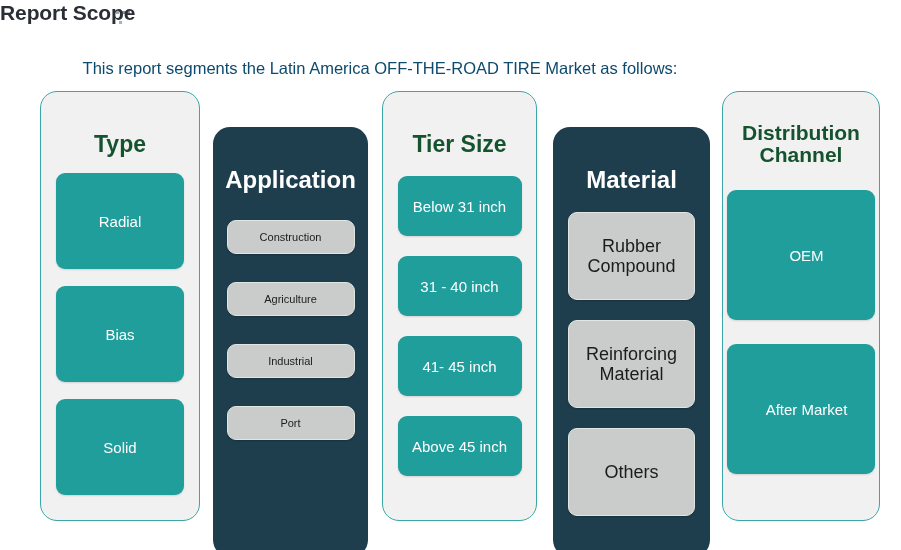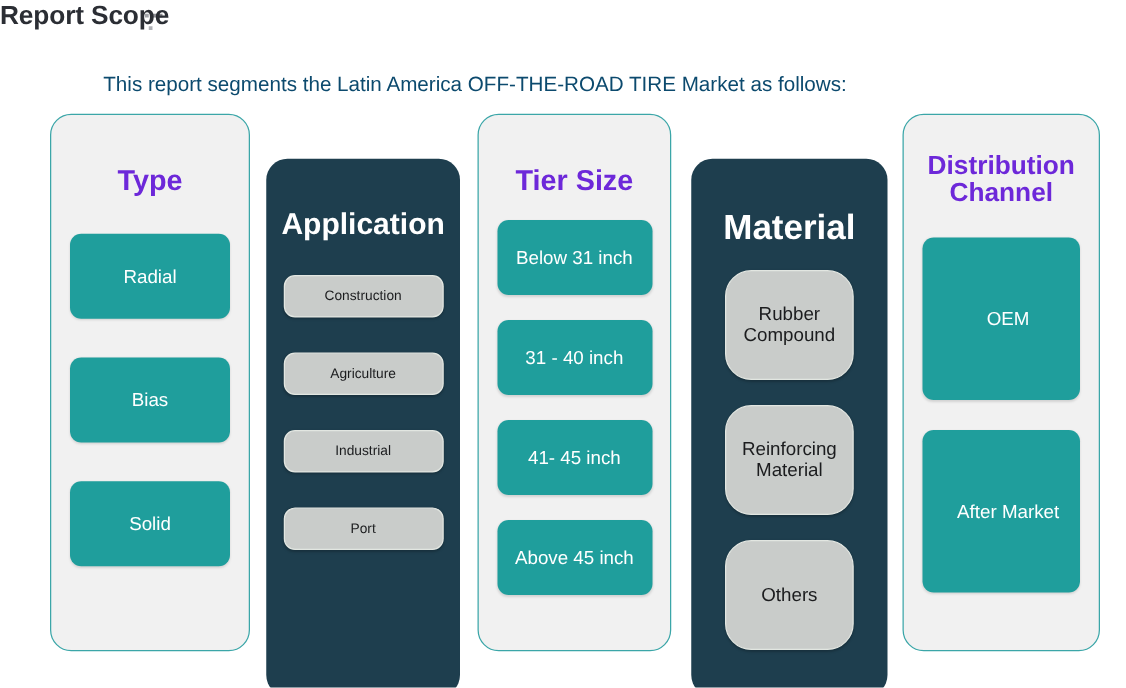--- a/index.html
+++ b/index.html
@@ -100,21 +100,21 @@
   }
 
   .card-title {
     font-weight: bold;
     line-height: 1.05;
     text-align: center;
     width: 100%;
     box-sizing: border-box;
     padding: 0 4px;
   }
-  .card.light .card-title { color: #6d28d9; }
+  .card.light .card-title { color: #14532d; }
   .card.dark  .card-title { color: #ffffff; }
 
   .pill {
     box-sizing: border-box;
     display: flex;
     align-items: center;
     justify-content: center;
     text-align: center;
     border-radius: 9px;
     line-height: 1.14;
@@ -128,45 +128,45 @@
     background: #c9ccca;
     color: #1b1c1e;
     border: 1px solid #e2e6e1;
     box-shadow: 0 1px 2px rgba(0,0,0,0.22);
   }
 
   
   
   #card-type      { left: 40px;  width: 160px; }
   #card-type .card-title { font-size: 23px; margin-top: 40px; }
-  #card-type .pill { width: 128px; height: 68px; font-size: 15px; margin-top: 31px; }
+  #card-type .pill { width: 128px; height: 96px; font-size: 15px; margin-top: 17px; }
   #card-type .pill:first-of-type { margin-top: 29px; }
 
   
   #card-application { left: 213px; width: 155px; }
   #card-application .card-title { font-size: 24px; margin-top: 40px; }
   #card-application .pill { width: 128px; height: 34px; font-size: 11px; margin-top: 28px; }
   #card-application .pill:first-of-type { margin-top: 25px; }
 
   
   #card-tier      { left: 382px; width: 155px; }
   #card-tier .card-title { font-size: 23px; margin-top: 40px; }
   #card-tier .pill { width: 124px; height: 60px; font-size: 15px; margin-top: 20px; }
   #card-tier .pill:first-of-type { margin-top: 19px; }
 
   
   #card-material  { left: 553px; width: 157px; }
-  #card-material .card-title { font-size: 28px; margin-top: 40px; }
-  #card-material .pill { width: 103px; height: 88px; font-size: 15px; margin-top: 20px; border-radius: 21px; }
+  #card-material .card-title { font-size: 24px; margin-top: 40px; }
+  #card-material .pill { width: 127px; height: 88px; font-size: 18px; margin-top: 20px; }
   #card-material .pill:first-of-type { margin-top: 14px; }
 
   
   #card-distribution { left: 722px; width: 158px; }
   #card-distribution .card-title { font-size: 21px; margin-top: 30px; }
-  #card-distribution .pill { width: 126px; height: 130px; font-size: 15px; margin-top: 24px; padding-left: 11px; }
+  #card-distribution .pill { width: 148px; height: 130px; font-size: 15px; margin-top: 24px; padding-left: 11px; }
   #card-distribution .pill:first-of-type { margin-top: 16px; }
 </style>
 </head>
 <body>
 
 <div id="logo-mark">
   <span class="dash"></span>
   <span class="dot-a"></span>
   <span class="dot-b"></span>
 </div>

